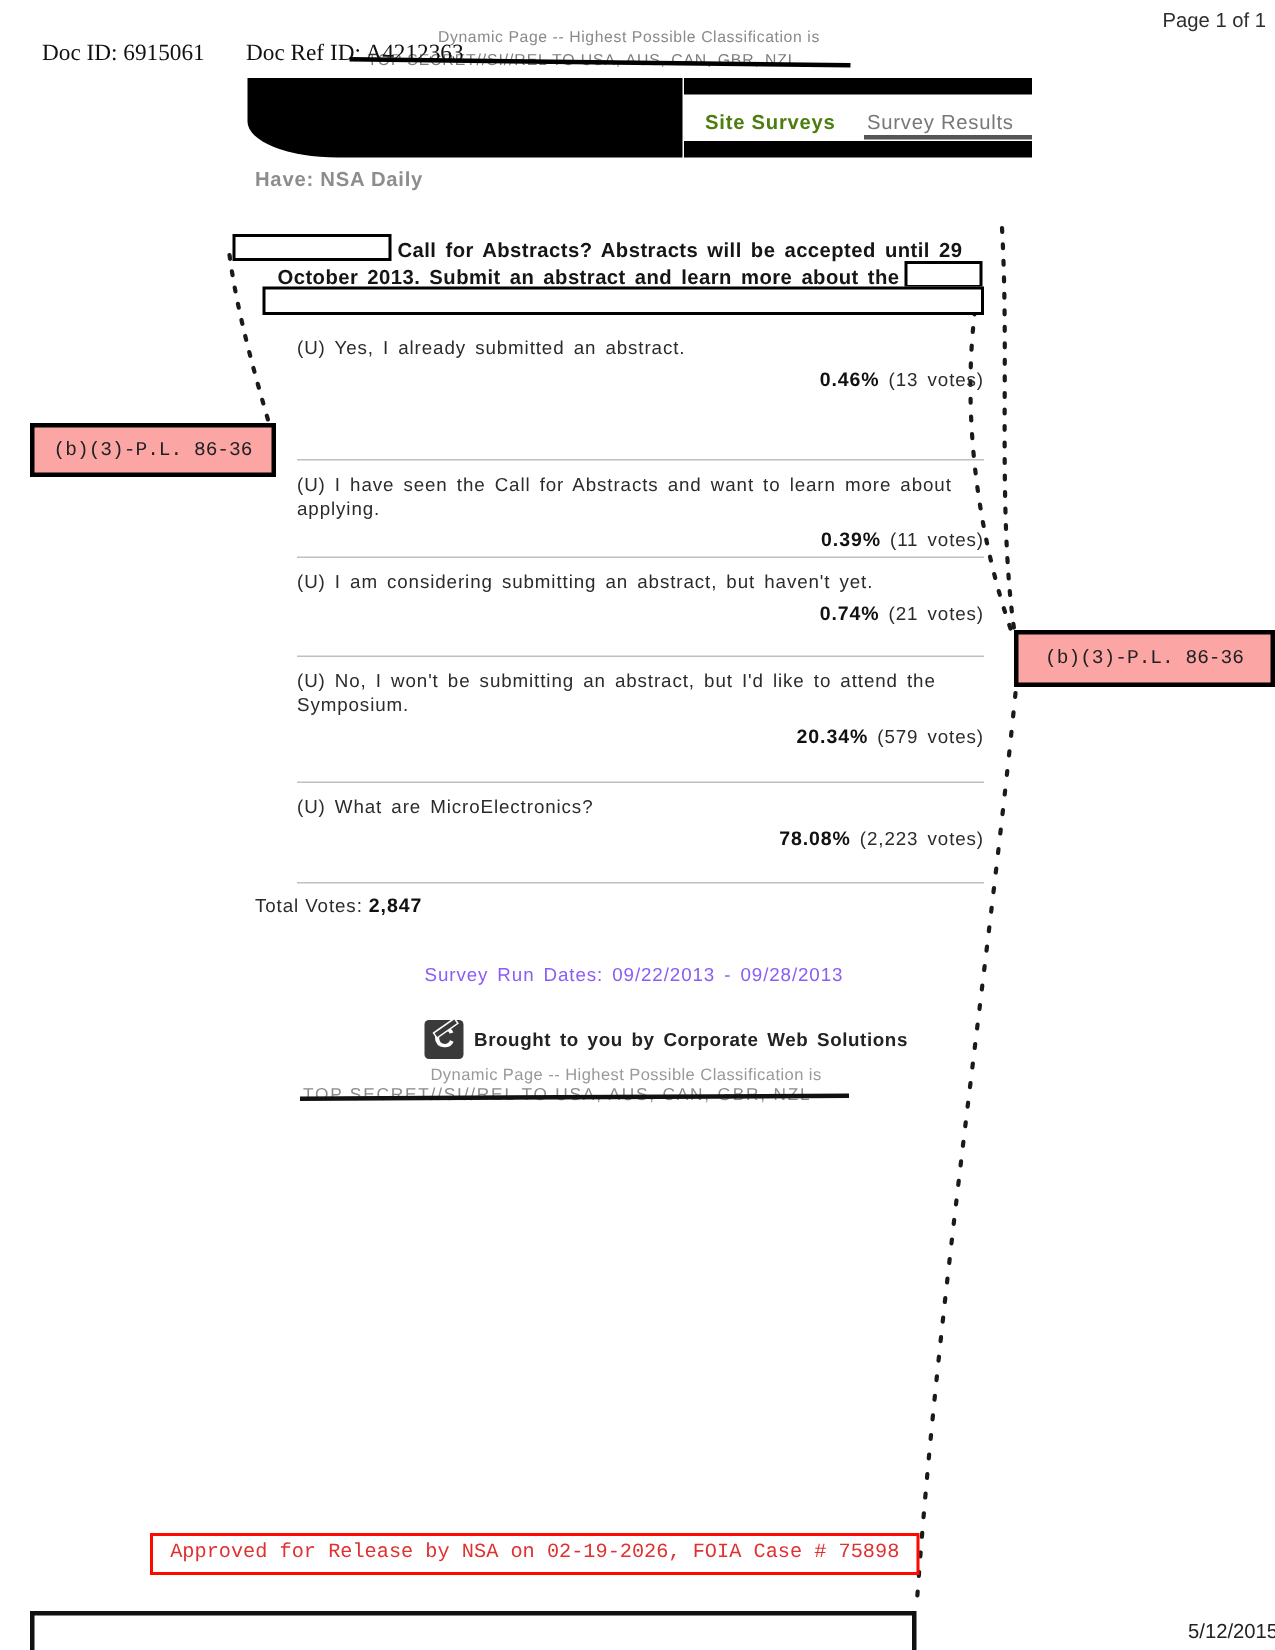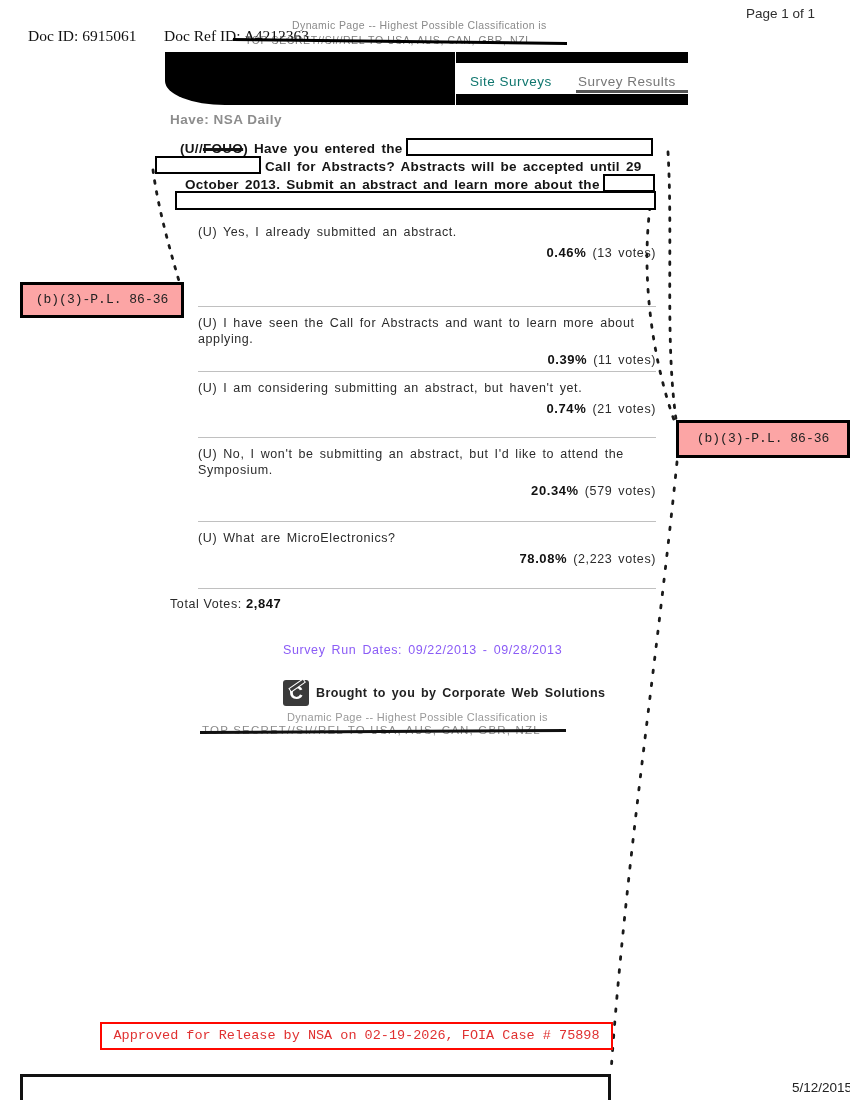--- a/index.html
+++ b/index.html
@@ -1,32 +1,32 @@
 <!DOCTYPE html>
 <html><head>
 <meta charset="utf-8">
 <style>
   html,body{margin:0;padding:0;background:#fff;}
   .page{position:relative;width:850px;height:1100px;background:#ffffff;overflow:hidden;
         font-family:"Liberation Sans",sans-serif;color:#1a1a1a;}
 
   
-  .page-number{position:absolute;top:6px;left:746px;font-size:13.5px;color:#2e2e2e;}
+  .page-number{position:absolute;top:6px;left:775px;font-size:13.5px;color:#2e2e2e;}
   .doc-id{position:absolute;top:27px;left:28px;font-family:"Liberation Serif",serif;font-size:15.5px;color:#111;}
   .doc-ref-id{position:absolute;top:27px;left:164px;font-family:"Liberation Serif",serif;font-size:15.5px;color:#111;z-index:3;}
   .class-top-1{position:absolute;top:19px;left:292px;font-size:10.5px;color:#8a8a8a;letter-spacing:.4px;z-index:1;}
   .class-top-2{position:absolute;top:34px;left:245px;font-size:10.5px;color:#7c7c7c;letter-spacing:.6px;z-index:1;}
   .strike-top{position:absolute;top:40px;left:233px;width:334px;height:3.2px;background:#000;transform:rotate(.7deg);z-index:4;}
 
   
   .banner-block{position:absolute;top:52px;left:165px;width:290px;height:53px;background:#000;
                 border-bottom-left-radius:60px 24px;}
   .banner-topbar{position:absolute;top:52px;left:456px;width:232px;height:11px;background:#000;}
   .banner-botbar{position:absolute;top:94px;left:456px;width:232px;height:11px;background:#000;}
-  .tab-site-surveys{position:absolute;top:74px;left:470px;font-size:13.5px;font-weight:normal;letter-spacing:.5px;color:#0f766e;}
+  .tab-site-surveys{position:absolute;top:74px;left:470px;font-size:13.5px;font-weight:bold;letter-spacing:.5px;color:#4d7c0f;}
   .tab-survey-results{position:absolute;top:74px;left:578px;font-size:13.5px;letter-spacing:.5px;color:#777;}
   .tab-underline{position:absolute;top:90px;left:576px;width:112px;height:2.5px;background:#555;}
 
   .site-label{position:absolute;top:112px;left:170px;font-size:13.5px;font-weight:bold;letter-spacing:.5px;color:#8d8d8d;}
 
   
   .qline{position:absolute;font-size:13.5px;font-weight:bold;letter-spacing:.3px;word-spacing:2px;color:#151515;white-space:nowrap;}
   .q1{top:138px;left:180px;} .q2{top:156px;left:155px;} .q3{top:174px;left:185px;} .q4{top:191px;left:175px;}
   .fouo{text-decoration:line-through;text-decoration-thickness:2.5px;}
   .redact{display:inline-block;border:2px solid #000;background:#fff;height:14px;vertical-align:-3px;}
@@ -92,21 +92,20 @@
 
   <div class="banner-block"></div>
   <div class="banner-topbar"></div>
   <div class="banner-botbar"></div>
   <div class="tab-site-surveys">Site Surveys</div>
   <div class="tab-survey-results">Survey Results</div>
   <div class="tab-underline"></div>
 
   <div class="site-label">Have: NSA Daily</div>
 
-  <div class="qline q1"><span><span>(U//</span><span class="fouo">FOUO</span><span>)</span></span>&nbsp;<span>Have you entered the</span><span class="redact rb1"></span></div>
   <div class="qline q2"><span class="redact rb2"></span><span>Call for Abstracts? Abstracts will be accepted until 29</span></div>
   <div class="qline q3"><span>October 2013. Submit an abstract and learn more about the</span><span class="redact rb3"></span></div>
   <div class="qline q4"><span class="redact rb4"></span></div>
 
   <div class="options" id="options">
       <div class="option">
         <div>(U) Yes, I already submitted an abstract.</div>
         <div class="pct-line"><span class="pct">0.46%</span><span class="votes"> (13 votes)</span></div>
       </div>
       <div class="option divided">

